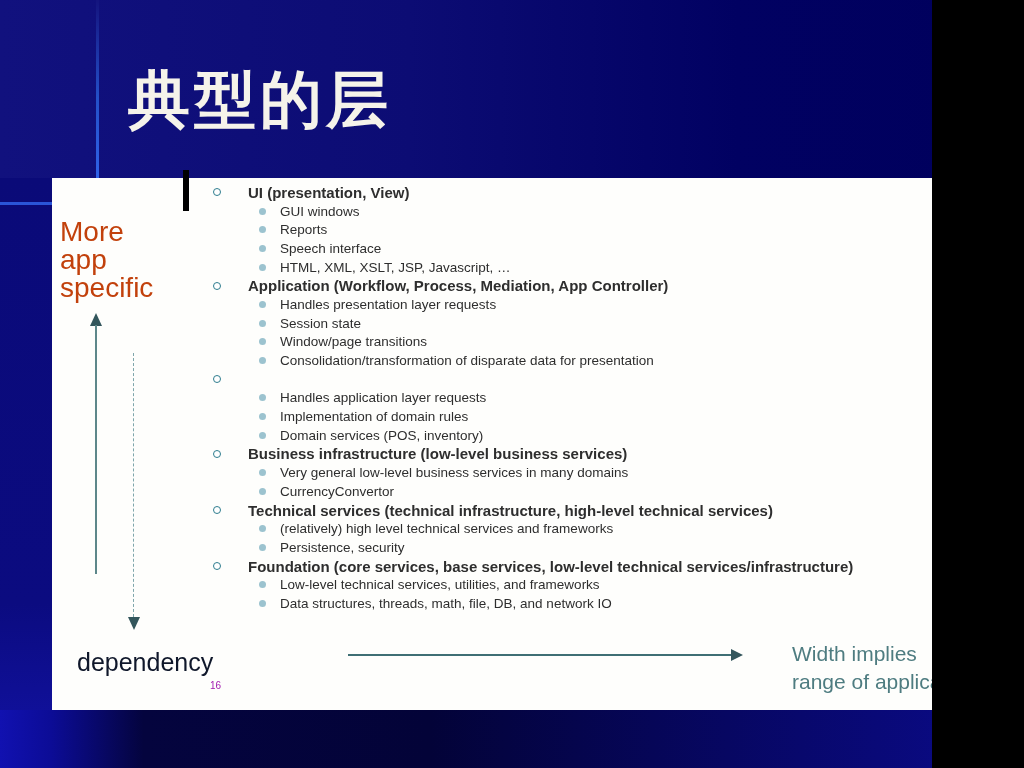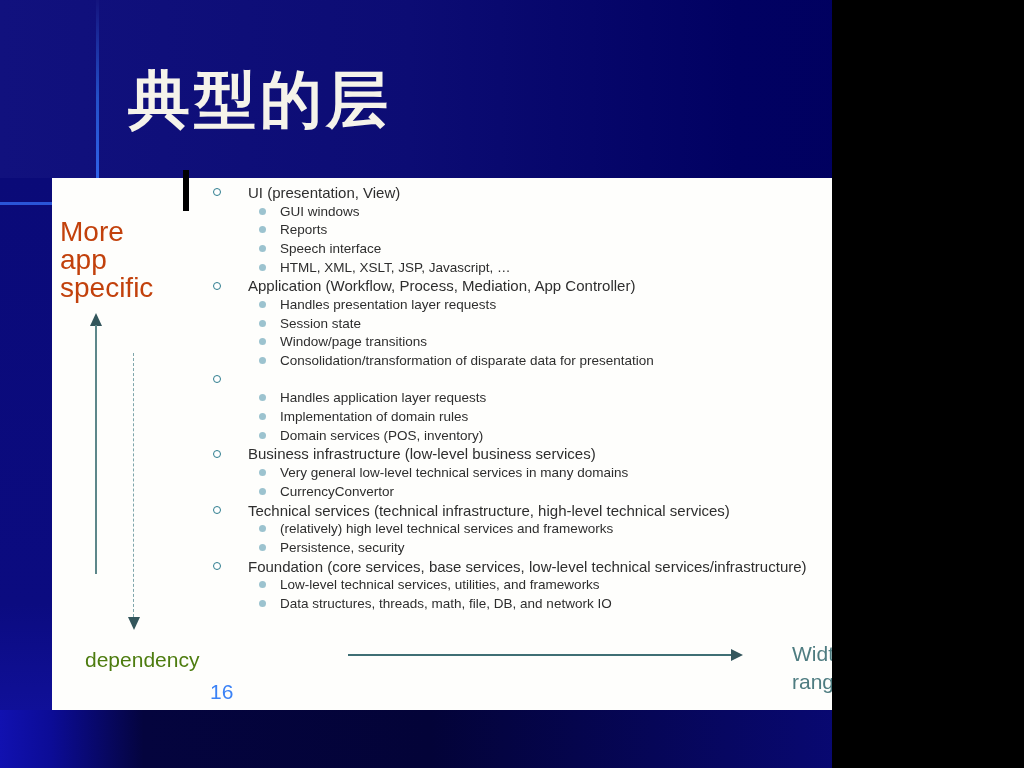--- a/index.html
+++ b/index.html
@@ -1,17 +1,17 @@
 <!DOCTYPE html>
 <html><head>
 <meta charset="utf-8">
 <style>
   html,body{margin:0;padding:0;background:#000;}
   .slide{
-    position:relative;width:832px;height:768px;overflow:hidden;
+    position:relative;width:932px;height:768px;overflow:hidden;
     background:#0a0a74;
     font-family:"Liberation Sans", sans-serif;
   }
   
   .bg-top{position:absolute;left:0;top:0;width:1024px;height:178px;
     background:linear-gradient(90deg,#11117e 0%,#0c0c74 40%,#010162 72%,#00005c 100%);}
   .bg-left{position:absolute;left:0;top:178px;width:52px;height:532px;
     background:linear-gradient(180deg,#0a0a78 0%,#0b0b80 80%,#101098 100%);}
   .bg-right{position:absolute;left:998px;top:178px;width:26px;height:532px;
     background:linear-gradient(180deg,#020264 0%,#020268 5%,#0505a6 14%,#0606a0 68%,#05054e 100%);}
@@ -23,23 +23,23 @@
 
   .title{
     position:absolute;left:128px;top:66px;margin:0;
     font-family:"DejaVu Serif", serif;font-weight:bold;
     font-size:62px;line-height:1.1;letter-spacing:4px;color:#f5f3ea;
   }
   .panel{position:absolute;left:52px;top:178px;width:946px;height:532px;background:#fefefc;}
   .tick{position:absolute;left:131px;top:-8px;width:6px;height:41px;background:#000;}
 
   .more-label{position:absolute;left:8px;top:40px;color:#c2410c;font-size:28px;line-height:28px;}
-  .dependency{position:absolute;left:33px;top:470px;color:#4d7c0f;font-size:21px;}
+  .dependency{position:absolute;left:25px;top:470px;color:#0f172a;font-size:25px;}
   .width-label{position:absolute;left:710px;top:462px;color:#4e7c80;font-size:21px;line-height:28px;margin-left:30px;}
-  .page-number{position:absolute;left:158px;top:502px;color:#3b82f6;font-size:21px;}
+  .page-number{position:absolute;left:158px;top:502px;color:#a21caf;font-size:10px;}
 
   
   .arrow-up{position:absolute;left:38px;top:135px;width:12px;height:261px;}
   .arrow-up .shaft{position:absolute;left:5px;top:12px;width:2px;height:249px;background:#5d878a;}
   .arrow-up .head{position:absolute;left:0;top:0;width:0;height:0;
     border-left:6px solid transparent;border-right:6px solid transparent;border-bottom:13px solid #33565c;}
   
   .arrow-down{position:absolute;left:76px;top:175px;width:12px;height:277px;}
   .arrow-down .shaft{position:absolute;left:5px;top:0;width:0;height:264px;border-left:1px dashed #7fa6ab;}
   .arrow-down .head{position:absolute;left:0;bottom:0;width:0;height:0;
@@ -47,21 +47,21 @@
   
   .h-arrow{position:absolute;left:296px;top:471px;width:395px;height:12px;}
   .h-arrow .shaft{position:absolute;left:0;top:5px;width:384px;height:2px;background:#3f6f74;}
   .h-arrow .head{position:absolute;right:0;top:0;width:0;height:0;
     border-top:6px solid transparent;border-bottom:6px solid transparent;border-left:12px solid #33565c;}
 
   .list{position:absolute;left:0;top:5px;width:946px;}
   .row{height:18.7px;display:flex;align-items:center;white-space:nowrap;}
   .row .b1{flex:none;margin-left:161px;width:8px;height:8px;box-sizing:border-box;
     border:1.6px solid #2e7d8e;border-radius:50%;background:#fff;}
-  .row .t1{margin-left:27px;font-size:15px;color:#2e2e2e;}
+  .row .t1{margin-left:27px;font-size:15px;color:#2e2e2e;font-weight:bold;}
   .row .b2{flex:none;margin-left:207px;width:7px;height:7px;border-radius:50%;background:#9cc3cf;}
   .row .t2{margin-left:14px;font-size:13.5px;color:#2e2e2e;}
 </style>
 </head>
 <body>
 
 <div class="slide">
   <div class="bg-top"></div>
   <div class="bg-left"></div>
   <div class="bg-right"></div>
@@ -148,21 +148,21 @@
           <span class="b2"></span>
           <span class="t2">Domain services (POS, inventory)</span>
         </div>
 
       <div class="row">
           <span class="b1"></span>
           <span class="t1">Business infrastructure (low-level business services)</span>
         </div>
       <div class="row">
           <span class="b2"></span>
-          <span class="t2">Very general low-level technical services in many domains</span>
+          <span class="t2">Very general low-level business services in many domains</span>
         </div>
       <div class="row">
           <span class="b2"></span>
           <span class="t2">CurrencyConvertor</span>
         </div>
 
       <div class="row">
           <span class="b1"></span>
           <span class="t1">Technical services (technical infrastructure, high-level technical services)</span>
         </div>

